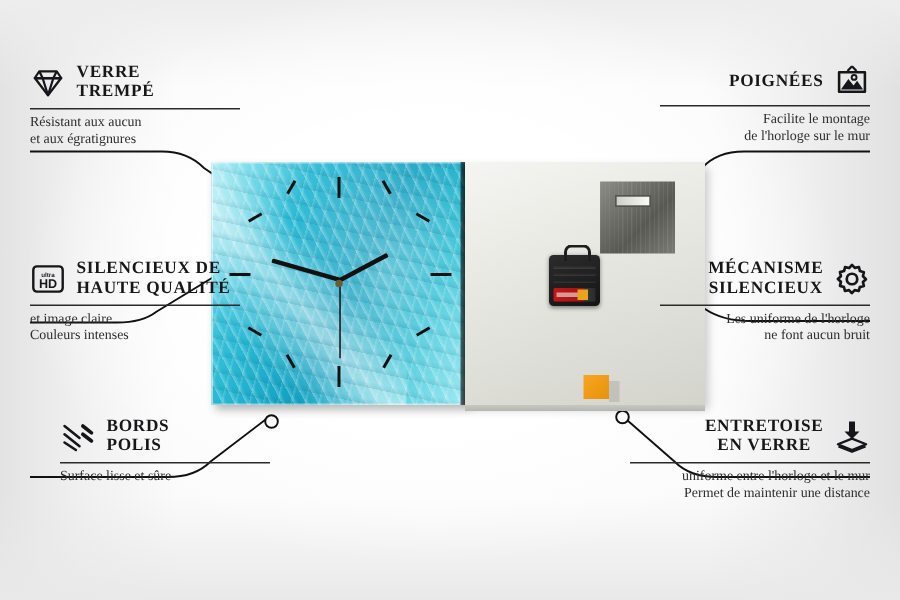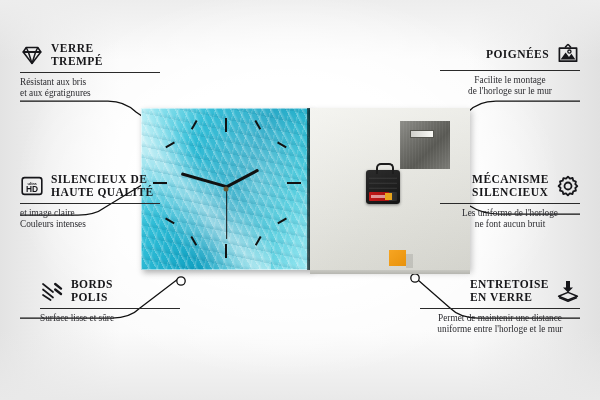--- a/index.html
+++ b/index.html
@@ -85,24 +85,24 @@
 
   
   svg.lines{position:absolute;left:0;top:0;width:600px;height:400px;pointer-events:none;}
 
   
   .label{position:absolute;}
   .label .head{display:flex;align-items:center;gap:7px;}
   .label.right .head{justify-content:flex-end;}
   .title{font-family:"Liberation Serif", serif;font-weight:bold;
     font-size:11.5px;line-height:13px;letter-spacing:.45px;color:#17171a;}
-  .label.right .title{text-align:left;}
+  .label.right .title{text-align:center;}
   .rule{height:1px;background:#2a2a2a;margin:4px 0 4px 0;}
   .desc{font-family:"Liberation Serif", serif;font-size:9.3px;line-height:11px;color:#2c2c30;}
-  .label.right .desc{text-align:center;}
+  .label.right .desc{text-align:right;}
 
   .ico{width:24px;height:24px;flex:0 0 24px;color:#16161a;}
   .ico svg{display:block;width:24px;height:24px;}
 </style>
 </head>
 <body>
 
 <div id="stage">
 
   <div class="bg-base"></div>
@@ -195,21 +195,21 @@
           <path d="M3.2 9 L6.2 4.5 L17.8 4.5 L20.8 9 Z"></path>
           <path d="M6.2 4.5 L8.4 9 M17.8 4.5 L15.6 9 M12 20.5 L8.4 9 M12 20.5 L15.6 9 M3.2 9 L20.8 9"></path>
         </svg>
       </span>
       <span>
         <span class="title" style="display:block">VERRE</span>
         <span class="title" style="display:block">TREMPÉ</span>
       </span>
     </div>
     <div class="rule"></div>
-    <div class="desc">Résistant aux bris</div>
+    <div class="desc">Résistant aux aucun</div>
     <div class="desc">et aux égratignures</div>
   </div>
 
   <div class="label" style="left:20px;top:173px;width:140px;">
     <div class="head">
       <span class="ico">
         <svg viewBox="0 0 24 24">
           <rect x="2.2" y="3.6" width="19.6" height="16.8" rx="2.4" fill="none" stroke="currentColor" stroke-width="1.6"></rect>
           <text x="12" y="10.6" font-family="Liberation Sans, sans-serif" font-size="4.2" font-weight="bold" text-anchor="middle" fill="currentColor">ultra</text>
           <text x="12" y="18" font-family="Liberation Sans, sans-serif" font-size="8.4" font-weight="bold" text-anchor="middle" fill="currentColor">HD</text>
@@ -291,17 +291,17 @@
       </span>
       <span class="ico">
         <svg viewBox="0 0 24 24">
           <path d="M10 2 L14 2 L14 8.6 L17 8.6 L12 13.6 L7 8.6 L10 8.6 Z" fill="currentColor"></path>
           <path d="M12 13.4 L21.4 17.2 L12 21 L2.6 17.2 Z" fill="none" stroke="currentColor" stroke-width="1.5" stroke-linejoin="round"></path>
           <path d="M3 18.6 L12 22.2 L21 18.6" fill="none" stroke="currentColor" stroke-width="1.5" stroke-linejoin="round"></path>
         </svg>
       </span>
     </div>
     <div class="rule"></div>
+    <div class="desc">uniforme entre l'horloge et le mur</div>
     <div class="desc">Permet de maintenir une distance</div>
-    <div class="desc">uniforme entre l'horloge et le mur</div>
   </div>
 
 </div>
 
 </body></html>

